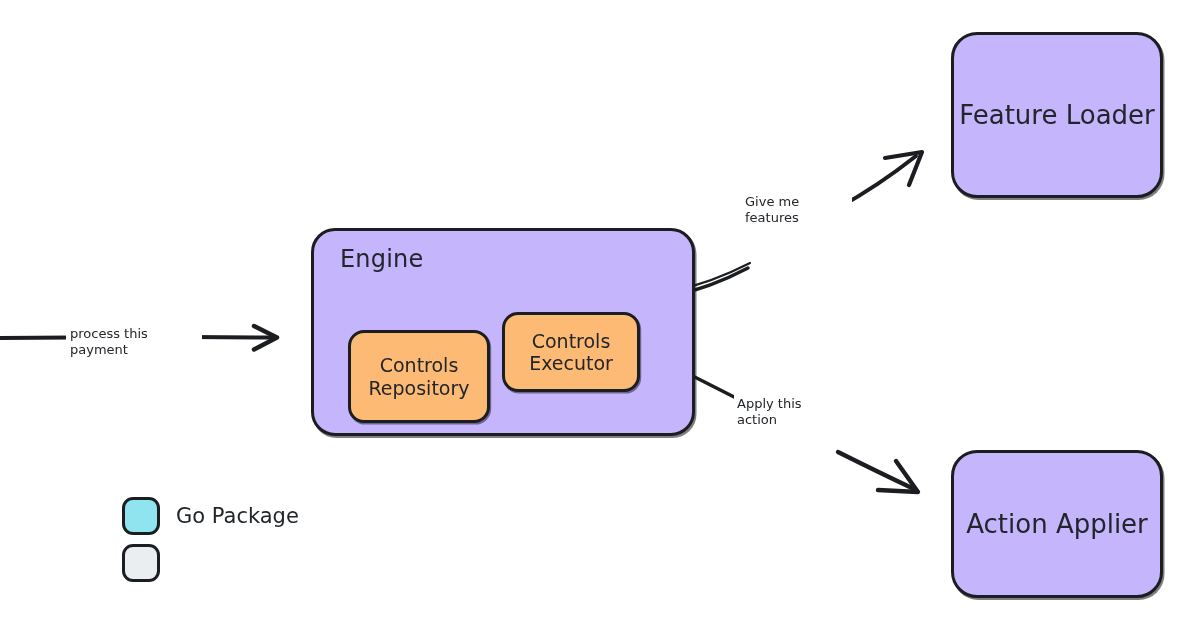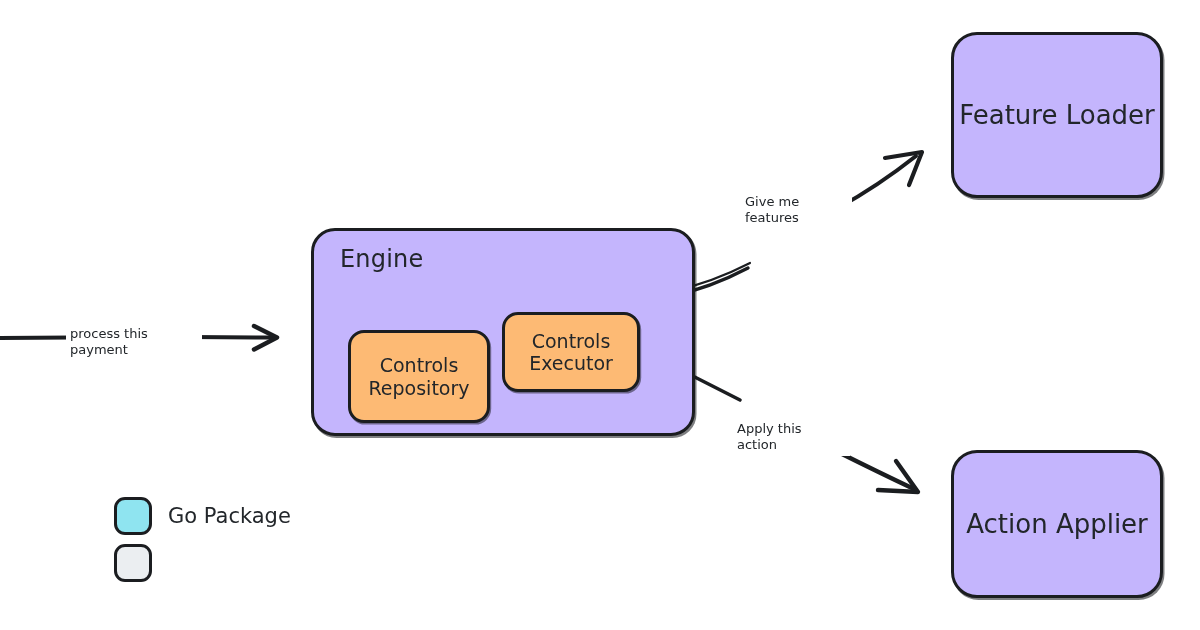--- a/index.html
+++ b/index.html
@@ -125,27 +125,26 @@
     top: 192px;
     width: 104px;
     padding: 2px 3px;
   }
 
   #label-apply-action {
     left: 734px;
     top: 394px;
     width: 110px;
     padding: 2px 3px;
-    margin-top: 25px;
   }
 
   
   #legend {
     position: absolute;
-    left: 114px;
+    left: 122px;
     top: 492px;
   }
   .legend-row {
     display: flex;
     align-items: center;
     height: 47px;
   }
   .legend-swatch {
     width: 38px;
     height: 38px;

